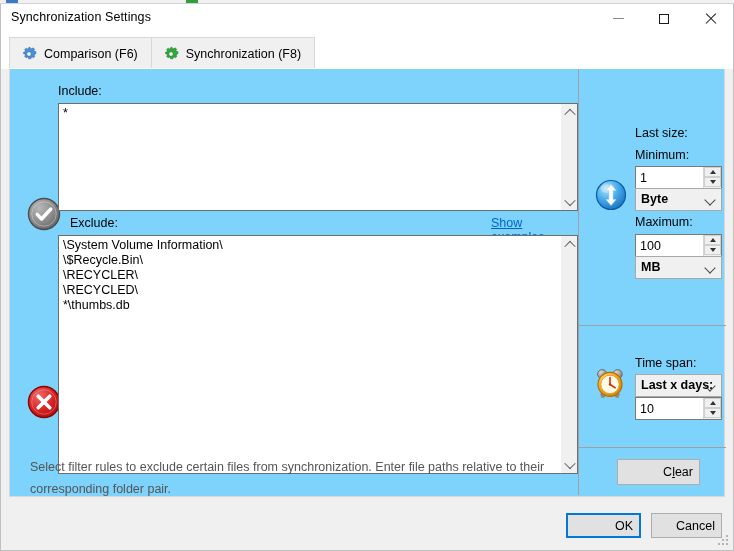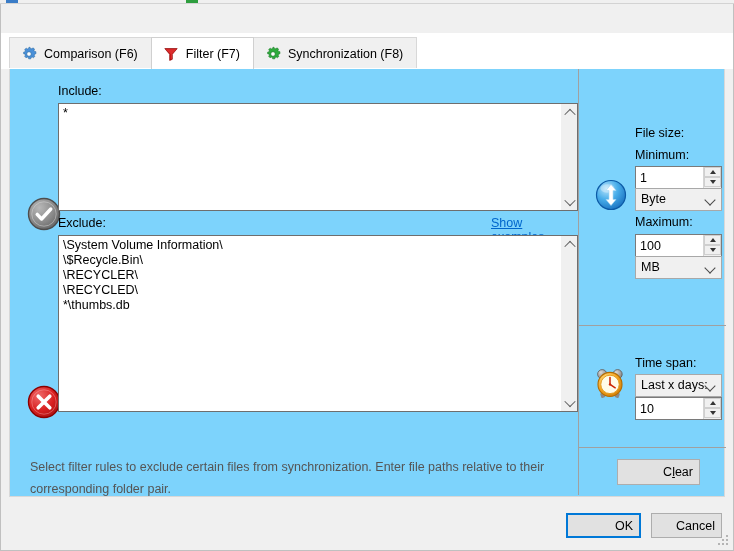--- a/index.html
+++ b/index.html
@@ -169,41 +169,41 @@
     left: 569px; top: 0;
     width: 147px; height: 426px;
   }
   
   .field-label {
     position: absolute;
     font-size: 12.5px;
     color: #000;
   }
   #label-include { left: 48px; top: 15px; }
-  #label-exclude { left: 48px; top: 147px; }
+  #label-exclude { left: 60px; top: 147px; }
 
   .link {
     position: absolute;
     font-size: 12.5px;
     color: #0066cc;
     text-decoration: underline;
     cursor: pointer;
   }
   #link-show-examples { left: 481px; top: 147px; }
 
   
   .ta-wrap {
     position: absolute;
     border: 1px solid #6e6e6e;
     background: #ffffff;
     box-sizing: border-box;
     overflow: hidden;
   }
   #ta-include { left: 48px; top: 34px; width: 520px; height: 108px; }
-  #ta-exclude { left: 48px; top: 166px; width: 520px; height: 177px; }
+  #ta-exclude { left: 48px; top: 166px; width: 520px; height: 239px; }
   .ta-text {
     position: absolute;
     left: 4px; top: 2px;
     right: 19px;
     font-family: "Liberation Sans", sans-serif;
     font-size: 12.5px;
     line-height: 15px;
     color: #000;
     white-space: pre;
     border: none;
@@ -339,20 +339,21 @@
     border: 1px solid #a8a8a8;
     background: #f0f0f0;
     box-sizing: border-box;
     cursor: default;
   }
   .combo .combo-text {
     position: absolute;
     left: 5px; top: 3px;
     font-size: 12.5px;
     color: #000;
+    font-weight: bold;
   }
   .combo .combo-chev {
     position: absolute;
     right: 7px; top: 7px;
     width: 7px; height: 7px;
     border-right: 1.5px solid #4a4a4a;
     border-bottom: 1.5px solid #4a4a4a;
     transform: rotate(45deg);
   }
   #spin-min   { left: 56px; top: 97px; }
@@ -416,43 +417,47 @@
 <div id="app">
 
   <div class="behind-strip">
     <div class="bg-tab-blue"></div>
     <div class="bg-tab-green"></div>
     <div class="bg-line"></div>
   </div>
 
   <div class="window">
 
+    <div class="titlebar">
+      <div class="title-text">Synchronization Settings</div>
+
+      <button class="winbtn" id="btn-min">
+        <span class="glyph-min"></span>
+      </button>
+      <button class="winbtn" id="btn-max">
+        <span class="glyph-max"></span>
+      </button>
+      <button class="winbtn close" id="btn-close">
+        <span class="glyph-close"></span>
+      </button>
+    </div>
 
     <div class="tabstrip">
       <div class="tab-row">
 
         <div class="tab">
           <span class="tab-icon">
             <svg viewBox="0 0 16 16" width="16" height="16">
               <path d="M8 1.2l1.1.25.5 1.25 1.3.1.95-.95 1.7 1.25-.6 1.2.65 1.15 1.3.2.05 2.1-1.3.3-.5 1.2.75 1.1-1.55 1.4-1.1-.75-1.25.5-.2 1.3-2.1.05-.35-1.3-1.2-.5-1.1.75-1.4-1.55.75-1.1-.5-1.25-1.3-.2L2.6 6.2l1.3-.3.5-1.2-.75-1.1L5.2 2.2l1.1.75 1.25-.5z" fill="#4a90d9" stroke="#2e6da4" stroke-width="0.6" stroke-linejoin="round"></path>
               <circle cx="8" cy="8" r="2.3" fill="#ffffff" stroke="#2e6da4" stroke-width="0.7"></circle>
             </svg>
           </span>
           <span>Comparison (F6)</span>
         </div>
 
-        <div class="tab active">
-          <span class="tab-icon">
-            <svg viewBox="0 0 16 16" width="16" height="16">
-              <path d="M1.8 2.6h12.4L9.3 8.3v5.0l-2.6 1.1V8.3z" fill="#cc1111" stroke="#8b0000" stroke-width="0.7" stroke-linejoin="round"></path>
-              <path d="M2.6 3.3h10.8L9.0 8.1v4.6l-1.3.6V8.1z" fill="#e23a3a" opacity="0.7"></path>
-            </svg>
-          </span>
-          <span>Filter (F7)</span>
-        </div>
 
         <div class="tab">
           <span class="tab-icon">
             <svg viewBox="0 0 16 16" width="16" height="16">
               <path d="M8 1.2l1.1.25.5 1.25 1.3.1.95-.95 1.7 1.25-.6 1.2.65 1.15 1.3.2.05 2.1-1.3.3-.5 1.2.75 1.1-1.55 1.4-1.1-.75-1.25.5-.2 1.3-2.1.05-.35-1.3-1.2-.5-1.1.75-1.4-1.55.75-1.1-.5-1.25-1.3-.2L2.6 6.2l1.3-.3.5-1.2-.75-1.1L5.2 2.2l1.1.75 1.25-.5z" fill="#2eab3c" stroke="#1a7a26" stroke-width="0.6" stroke-linejoin="round"></path>
               <circle cx="8" cy="8" r="2.3" fill="#ffffff" stroke="#1a7a26" stroke-width="0.7"></circle>
             </svg>
           </span>
           <span>Synchronization (F8)</span>
         </div>
@@ -528,21 +533,21 @@
           </div>
         </div>
 
         <div class="hint">Select filter rules to exclude certain files from synchronization. Enter file paths relative to their corresponding folder pair.</div>
       </div>
 
       <div class="pane-divider"></div>
 
       <div class="right-pane">
 
-        <div class="rp-label" id="rp-filesize">File size:</div>
+        <div class="rp-label" id="rp-filesize">Last size:</div>
 
         <div class="rp-icon" id="icon-filesize">
           <svg viewBox="0 0 32 32" width="32" height="32">
             <defs>
               <radialGradient id="bgrad" cx="0.35" cy="0.28" r="0.85">
                 <stop offset="0%" stop-color="#b9e4fb"></stop>
                 <stop offset="45%" stop-color="#49aeea"></stop>
                 <stop offset="100%" stop-color="#1166b8"></stop>
               </radialGradient>
             </defs>

